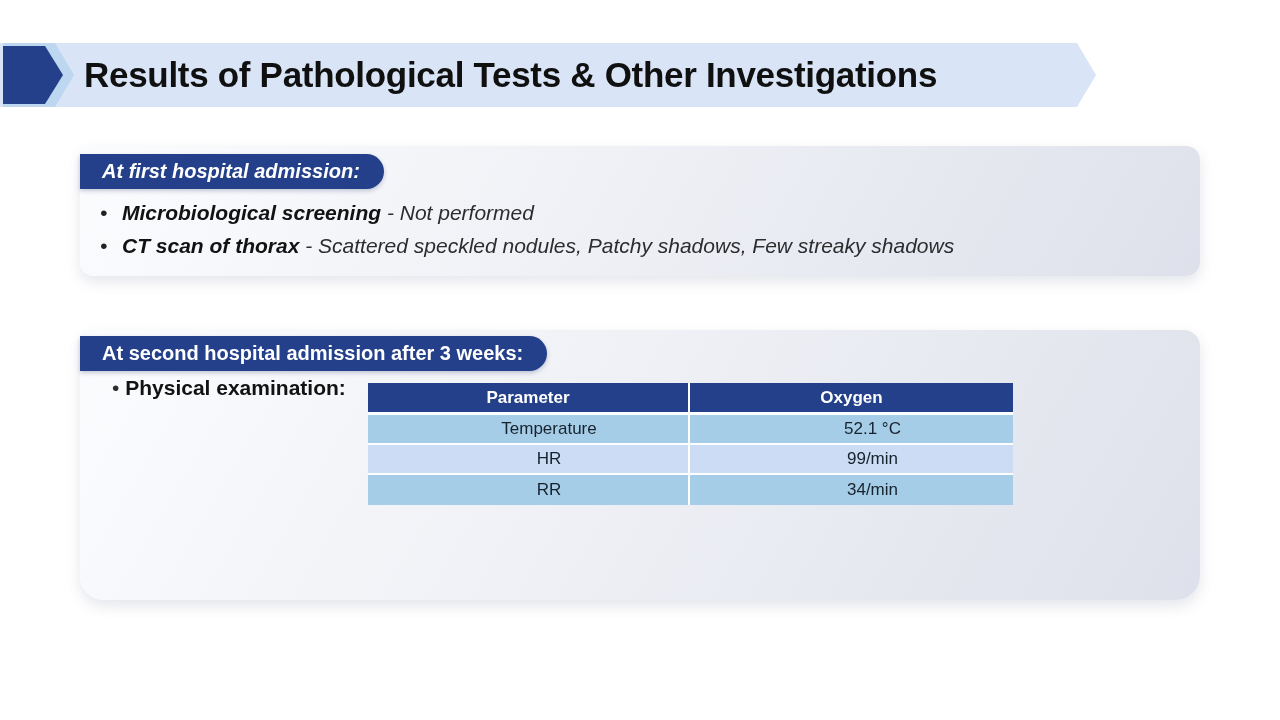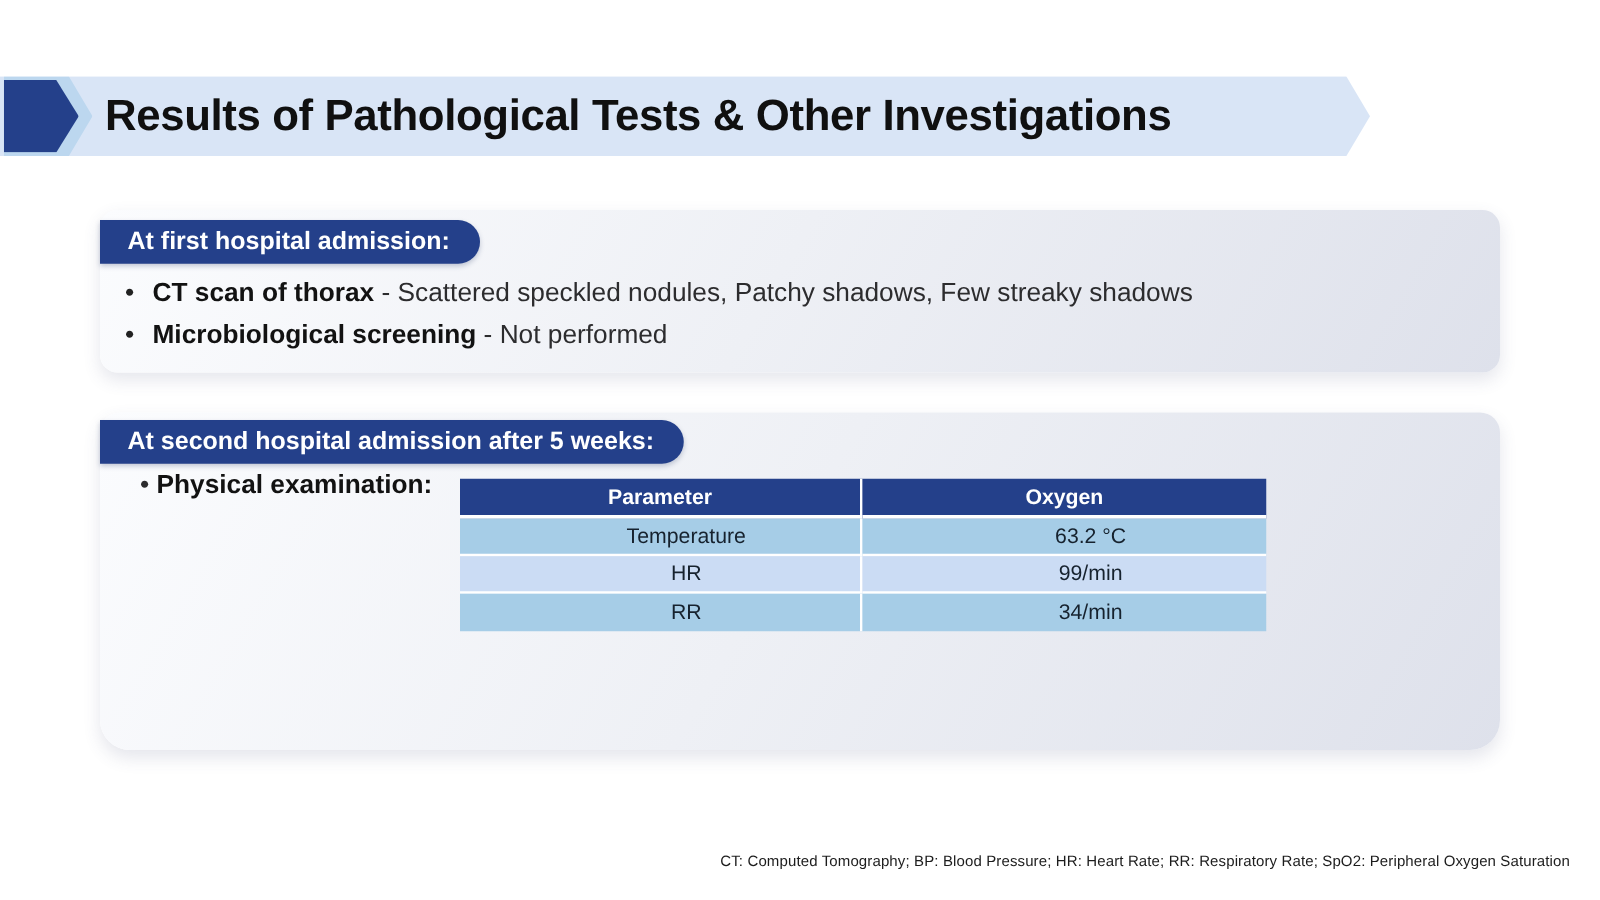--- a/index.html
+++ b/index.html
@@ -2,21 +2,21 @@
 <html><head>
 <meta charset="utf-8">
 <style>
   * { margin:0; padding:0; box-sizing:border-box; }
   html,body { width:1280px; height:720px; }
   body { font-family:"Liberation Sans", sans-serif; background:#ffffff; overflow:hidden; }
   .slide { position:relative; width:1280px; height:720px; background:#ffffff; }
 
   
   .banner {
-    position:absolute; left:0; top:61px; width:1096px; height:64px;
+    position:absolute; left:0; top:43px; width:1096px; height:64px;
     background:#D9E5F6;
     clip-path:polygon(0 0, 1077px 0, 100% 50%, 1077px 100%, 0 100%);
   }
   .chev-pale {
     position:absolute; left:3px; top:0; width:71px; height:64px; background:#BCD7EF;
     clip-path:polygon(0 0, 52px 0, 100% 50%, 52px 100%, 0 100%);
   }
   .chev-navy {
     position:absolute; left:3px; top:3px; width:60px; height:58px; background:#24408A;
     clip-path:polygon(0 0, 42px 0, 100% 50%, 42px 100%, 0 100%);
@@ -25,21 +25,21 @@
     position:absolute; left:84px; top:0; height:64px; line-height:64px;
     font-size:35px; font-weight:800; color:#101010; letter-spacing:-0.3px; white-space:nowrap;
   }
 
   
   .card {
     position:absolute; left:80px; width:1120px;
     background:linear-gradient(120deg,#FBFCFE 0%,#EEF0F5 48%,#DEE1EB 100%);
     box-shadow:0 6px 14px rgba(70,80,120,0.14);
   }
-  .card1 { top:168px; height:130px; border-radius:14px; }
+  .card1 { top:146px; height:130px; border-radius:14px;font-style:italic; }
   .card2 { top:330px; height:270px; border-radius:16px 16px 24px 24px; }
 
   .pill {
     position:absolute; left:0; height:35px; line-height:35px;
     background:#24408A; color:#ffffff; font-weight:bold; font-size:20px;
     padding:0 24px 0 22px; border-radius:0 18px 18px 0; white-space:nowrap;
     box-shadow:0 2px 4px rgba(30,50,100,0.25);
   }
   .card1 .pill { top:8px; }
   .card2 .pill { top:6px; }
@@ -89,59 +89,58 @@
     <div class="chev-navy"></div>
     <h1>Results of Pathological Tests &amp; Other Investigations</h1>
   </header>
 
   <section class="card card1">
     <div class="pill">
       <span>At first hospital admission:</span>
     </div>
     <ul class="bullets">
       <li>
-        <span class="mark">•</span><span class="blabel">CT scan of thorax</span><span> - </span><span>Scattered speckled nodules, Patchy shadows, Few streaky shadows</span>
+        <span class="mark">•</span><span class="blabel">Microbiological screening</span><span> - </span><span>Not performed</span>
       </li>
       <li>
-        <span class="mark">•</span><span class="blabel">Microbiological screening</span><span> - </span><span>Not performed</span>
+        <span class="mark">•</span><span class="blabel">CT scan of thorax</span><span> - </span><span>Scattered speckled nodules, Patchy shadows, Few streaky shadows</span>
       </li>
     </ul>
   </section>
 
   <section class="card card2">
     <div class="pill">
-      <span>At second hospital admission after 5 weeks:</span>
+      <span>At second hospital admission after 3 weeks:</span>
     </div>
     <div class="phys">
       <span class="mark">•</span>&nbsp;<span class="blabel">Physical examination:</span>
     </div>
 
     <table class="vitals">
       <colgroup>
           <col class="c1">
           <col class="c2">
         </colgroup>
       <thead>
         <tr>
           <th>Parameter</th>
           <th>Oxygen</th>
         </tr>
       </thead>
       <tbody>
         <tr class="row-med">
           <td>Temperature</td>
-          <td>63.2 °C</td>
+          <td>52.1 °C</td>
         </tr>
         <tr class="row-light">
           <td>HR</td>
           <td>99/min</td>
         </tr>
         <tr class="row-med">
           <td>RR</td>
           <td>34/min</td>
         </tr>
       </tbody>
     </table>
   </section>
 
-  <footer class="abbr-footer">CT: Computed Tomography; BP: Blood Pressure; HR: Heart Rate; RR: Respiratory Rate; SpO2: Peripheral Oxygen Saturation</footer>
 
 </div>
 
 </body></html>

